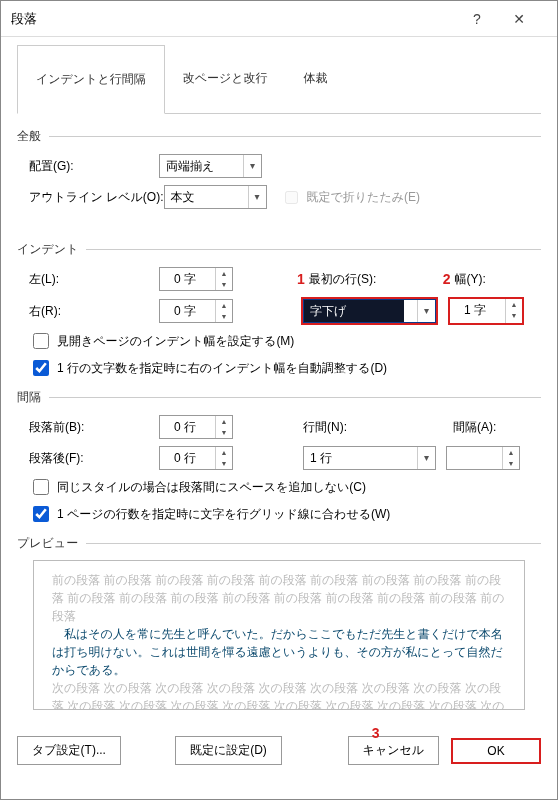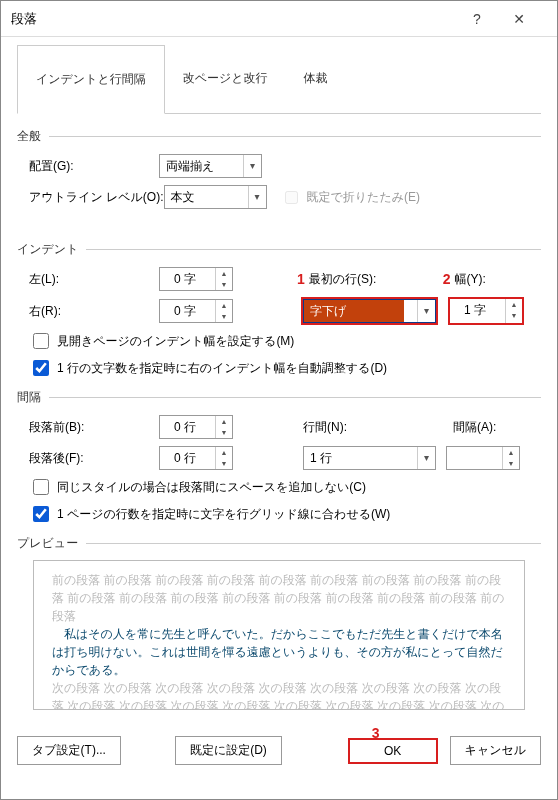--- a/index.html
+++ b/index.html
@@ -12,21 +12,21 @@
 .tab { padding: 25px 18px; cursor: pointer; color: #333; }
 .tab.active { border: 1px solid #ccc; border-bottom: 1px solid #fff; margin-bottom: -1px; background: #fff; }
 .section-hdr { display: flex; align-items: center; margin: 10px 0 8px; color: #333; }
 .section-hdr .line { flex: 1; height: 1px; background: #ccc; margin-left: 8px; }
 .row { display: flex; align-items: center; margin: 5px 0 5px 12px; min-height: 26px; }
 .lbl { min-width: 130px; }
 .lbl2 { min-width: 110px; }
 .sel, .spin-wrap { display: inline-flex; gap: 13px; }
 .sel { border: 1px solid #999; height: 24px; align-items: center; background: #fff; }
 .sel.selected { border: 1px solid #0a3a8a; }
-.sel.selected .sel-text { background: #c2410c; color: #fff; }
+.sel.selected .sel-text { background: #0f172a; color: #fff; }
 .sel-text { padding: 0 6px; min-width: 70px; height: 22px; line-height: 22px; }
 .sel .dd { width: 18px; text-align: center; border-left: 1px solid #ccc; height: 100%; line-height: 22px; color: #555; font-size: 10px; }
 .spin-wrap { border: 1px solid #999; height: 24px; }
 .spin-text { padding: 0 6px; min-width: 42px; text-align: right; line-height: 22px; }
 .spin-btns { display: flex; flex-direction: column; border-left: 1px solid #ccc; }
 .spin-btns span { width: 16px; height: 11px; font-size: 7px; text-align: center; line-height: 11px; cursor: pointer; color: #555; }
 .chk { display: flex; align-items: center; margin: 5px 0 5px 12px; }
 .chk input { width: 16px; height: 16px; margin-right: 8px; accent-color: #0a5ad6; }
 .redbox { border: 2px solid #d81e1e; display: inline-flex; }
 .anno { color: #d81e1e; font-weight: bold; font-size: 14px; margin: 0 4px; }
@@ -191,15 +191,15 @@
     <div>次の段落 次の段落 次の段落 次の段落 次の段落 次の段落 次の段落 次の段落 次の段落 次の段落 次の段落 次の段落 次の段落 次の段落 次の段落 次の段落 次の段落 次の段落 次の段落 次の段落 次の段落 次の段落 次の段落</div>
   </div>
 </div>
 
 <div class="btnbar">
   <span class="pbtn">タブ設定(T)...</span>
   <span style="width:30px"></span>
   <span class="pbtn">既定に設定(D)</span>
   <span class="spacer"></span>
   <span class="anno" style="position:relative;top:-18px;left:48px">3</span>
+  <span class="pbtn">キャンセル</span>
   <span class="pbtn red">OK</span>
-  <span class="pbtn">キャンセル</span>
 </div>
 
 </body></html>

